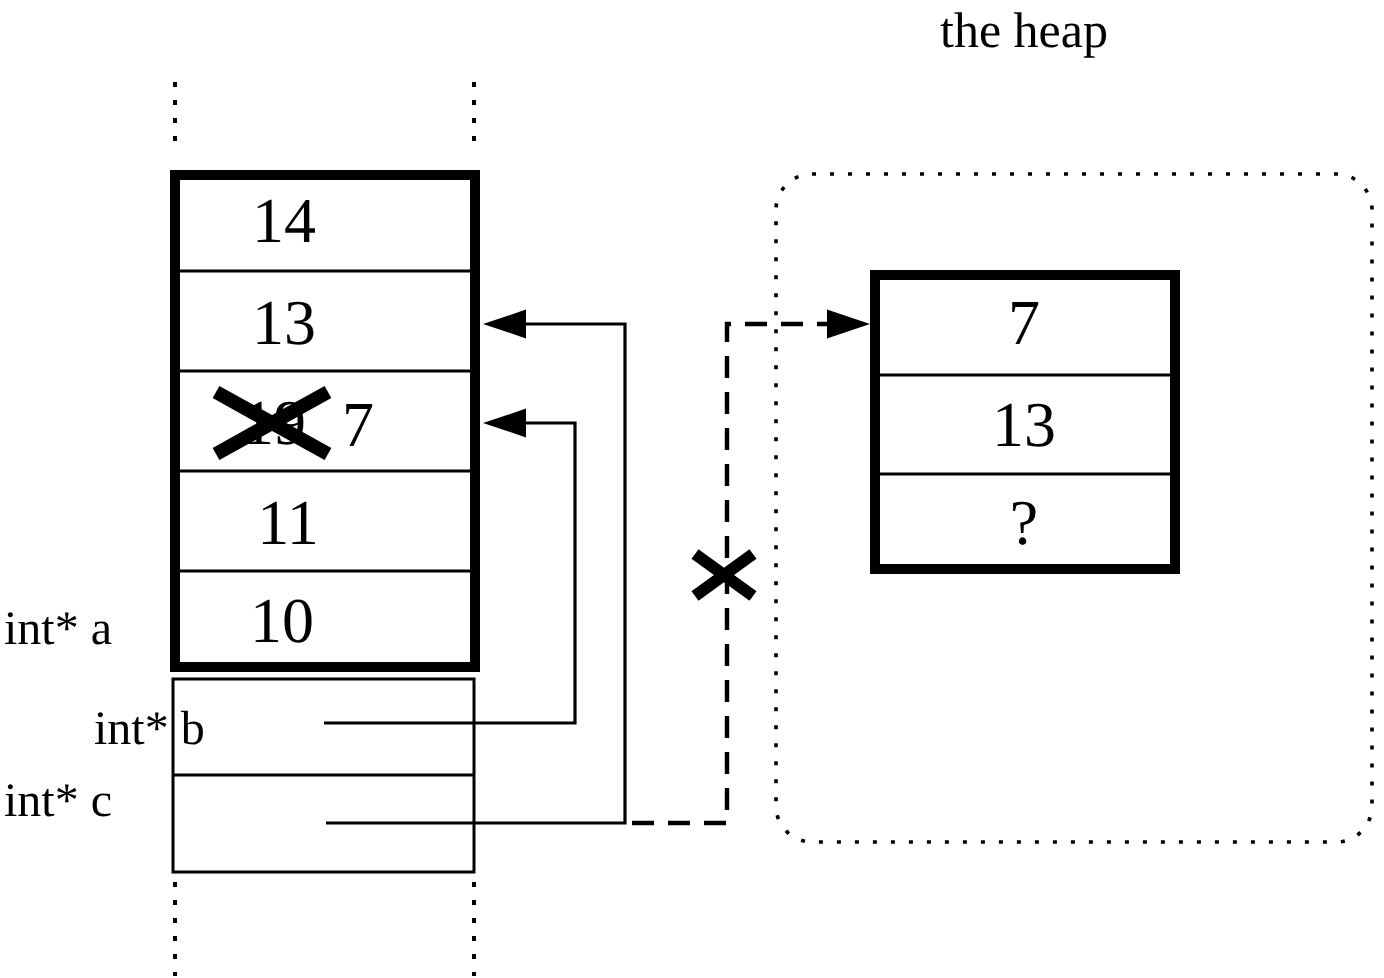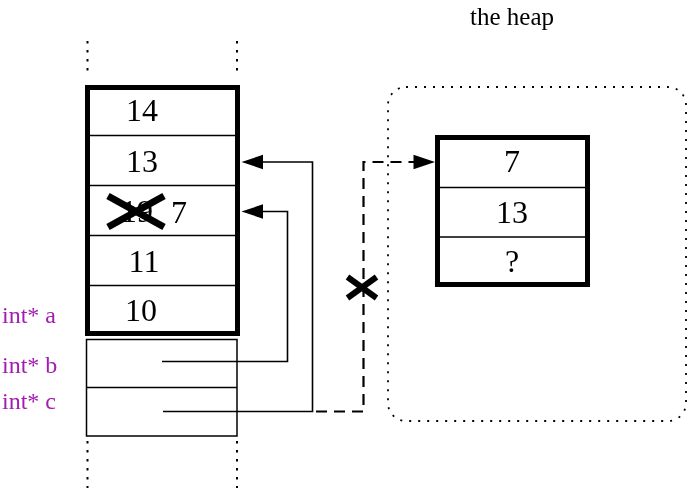--- a/index.html
+++ b/index.html
@@ -9,21 +9,21 @@
     overflow:hidden;
   }
   .layer { position:absolute; left:0; top:0; width:692px; height:489px; }
   .txt {
     position:absolute; transform:translate(-50%,-50%);
     font-size:32px; line-height:1; white-space:nowrap; color:#000;
   }
   .title { font-size:25px; }
   .ptr-label {
     position:absolute; left:2px; transform:translateY(-50%);
-    font-size:24px; line-height:1; white-space:nowrap; color:#a21caf;
+    font-size:24px; line-height:1; white-space:nowrap; color:#000000;
   }
 </style>
 </head>
 <body>
 
 <div class="canvas">
 
   <svg class="layer" width="692" height="489" viewBox="0 0 692 489">
 
     <g stroke="#000" stroke-width="2" stroke-dasharray="2.5,6.5">
@@ -79,16 +79,16 @@
   <div class="txt" style="left:137px; top:211px;">19</div>
   <div class="txt" style="left:179px; top:212px;">7</div>
   <div class="txt" style="left:144px; top:261px;">11</div>
   <div class="txt" style="left:141px; top:310px;">10</div>
 
   <div class="txt" style="left:512px; top:161px;">7</div>
   <div class="txt" style="left:512px; top:212px;">13</div>
   <div class="txt" style="left:512px; top:261px;">?</div>
 
   <div class="ptr-label" style="top:315px;">int* a</div>
-  <div class="ptr-label" style="top:365px;">int* b</div>
+  <div class="ptr-label" style="top:365px;margin-left:45px;">int* b</div>
   <div class="ptr-label" style="top:401px;">int* c</div>
 
 </div>
 
 </body></html>

